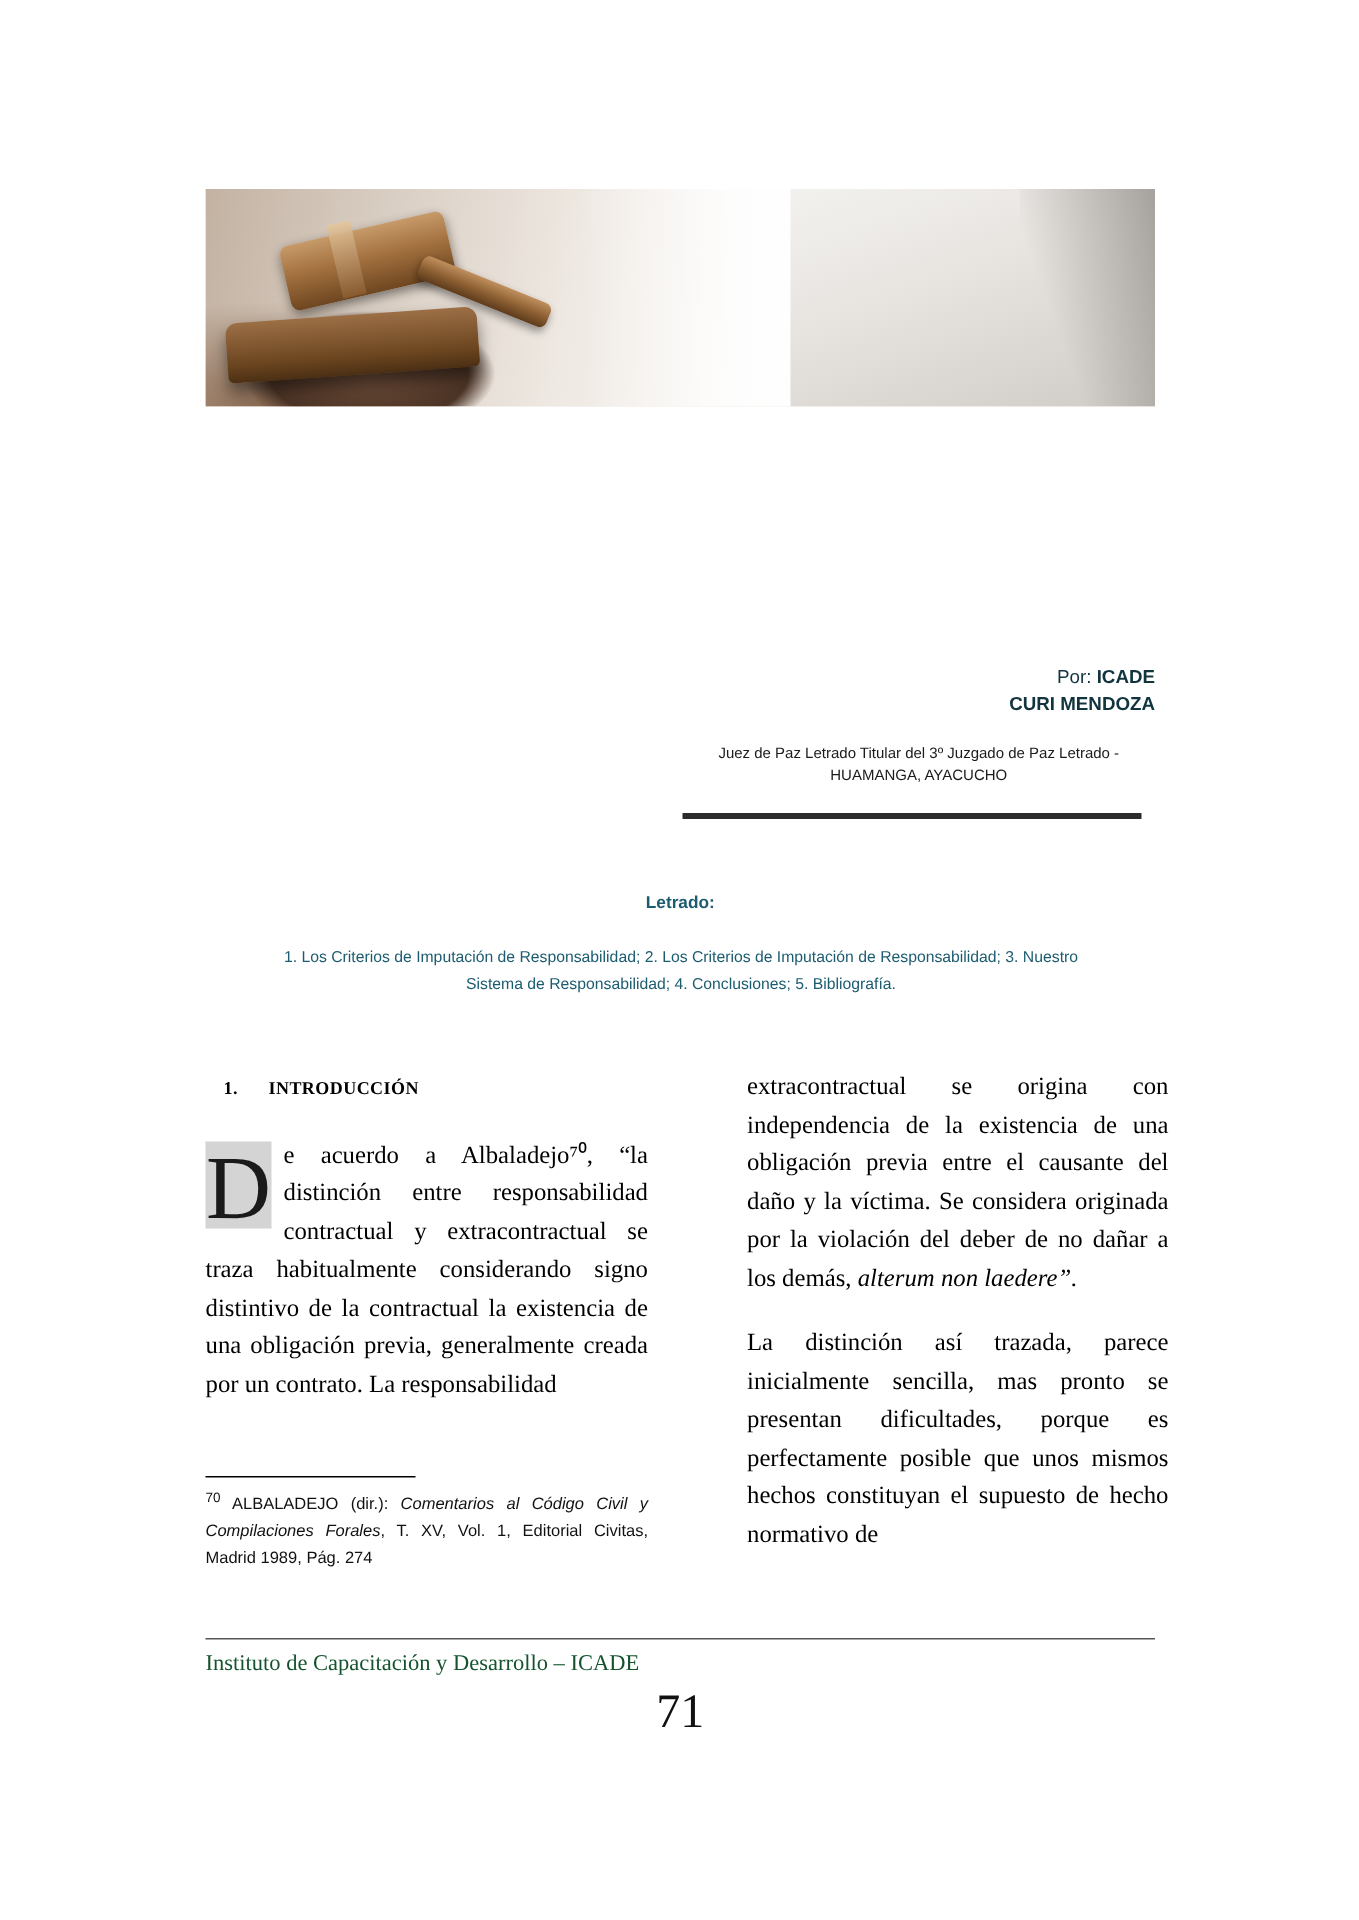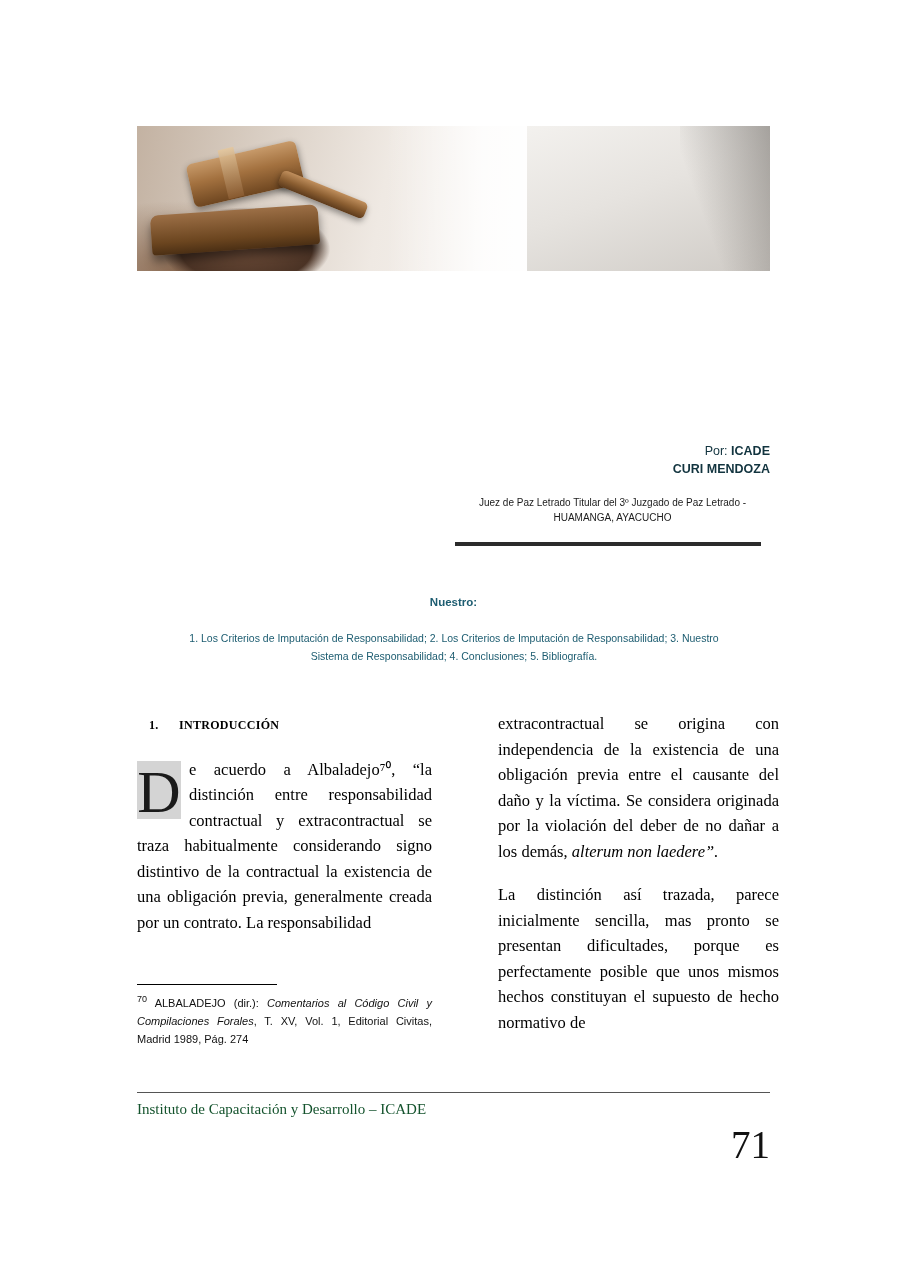--- a/index.html
+++ b/index.html
@@ -250,23 +250,23 @@
     text-align: left;
     font-family: Liberation Serif, serif;
     font-size: 15px;
     color: #14532d;
   }
   .page-number {
     position: absolute;
     left: 137px;
     top: 1122px;
     width: 633px;
-    text-align: right;
-    font-family: "Liberation Serif", serif;
-    font-size: 39px;
+    text-align: center;
+    font-family: "Liberation Serif", serif;
+    font-size: 32px;
     color: #111;
   }
 </style>
 </head>
 <body>
 
 <div class="page">
 
   <div class="banner">
     <div class="banner-left">
@@ -286,21 +286,21 @@
   <div class="author-line">
     <div>
       <span class="lbl">Por:</span>
       <span class="nm">ICADE</span>
     </div>
     <div class="nm">CURI MENDOZA</div>
   </div>
   <div class="author-role">Juez de Paz Letrado Titular del 3º Juzgado de Paz Letrado - HUAMANGA, AYACUCHO</div>
   <div class="author-rule"></div>
 
-  <div class="sumario-title">Nuestro:</div>
+  <div class="sumario-title">Letrado:</div>
   <div class="sumario-body">1. Los Criterios de Imputación de Responsabilidad; 2. Los Criterios de Imputación de Responsabilidad;  3. Nuestro Sistema de Responsabilidad; 4. Conclusiones; 5. Bibliografía.</div>
 
   <div class="col col-left">
     <div class="section-head">
       <span class="num">1.</span><span>INTRODUCCIÓN</span>
     </div>
     <p class="dropcap-para">
       <span class="dropcap">D</span><span>e acuerdo a Albaladejo⁷⁰, “la distinción entre responsabilidad contractual y extracontractual se traza habitualmente considerando signo distintivo de la contractual la existencia de una obligación previa, generalmente creada por un contrato. La responsabilidad</span>
     </p>
   </div>

